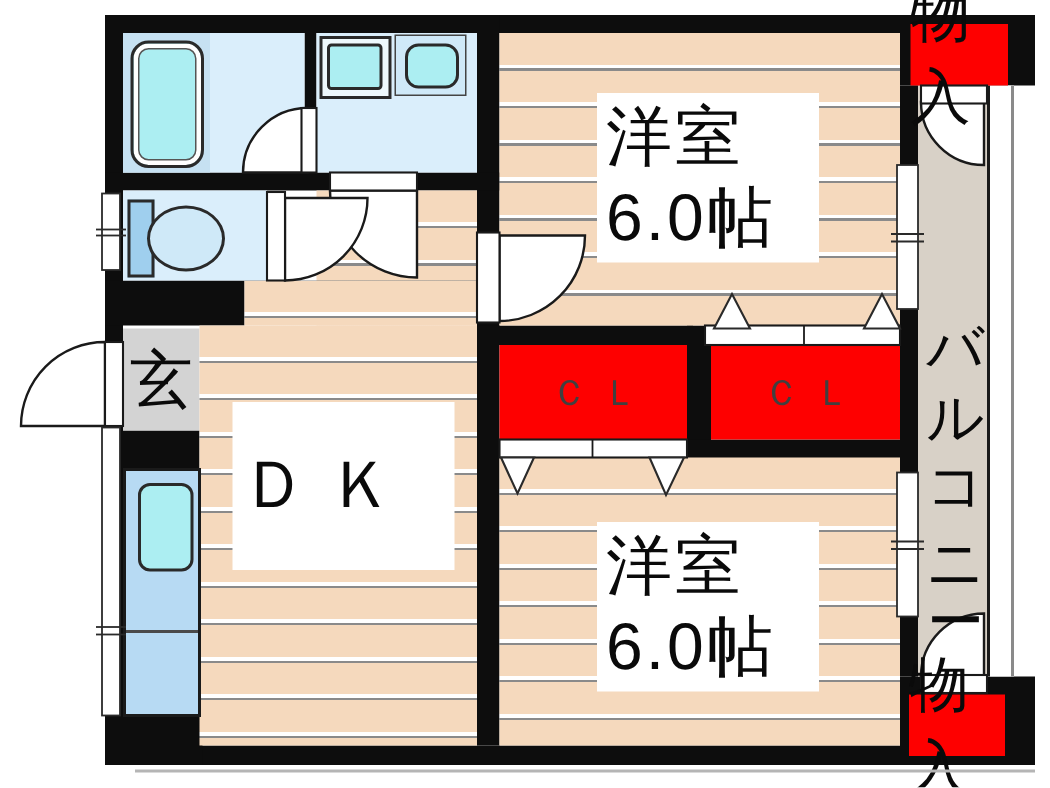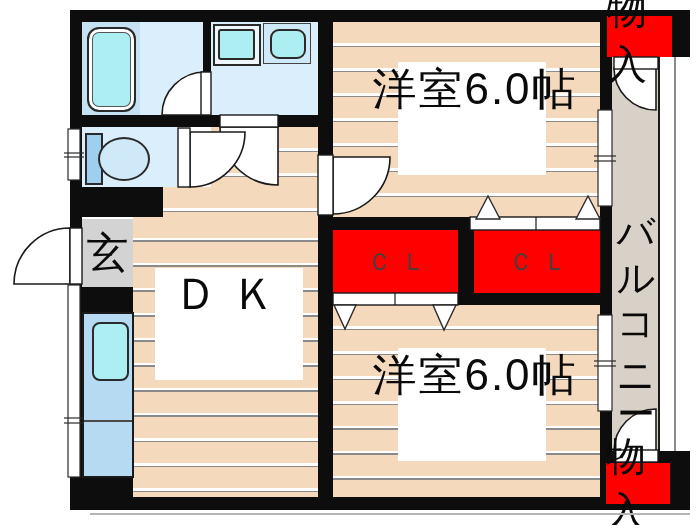--- a/index.html
+++ b/index.html
@@ -5,21 +5,21 @@
   html,body{margin:0;padding:0;background:#fff;}
   body{font-family:"Liberation Sans","DejaVu Sans",sans-serif;}
   #stage{position:relative;width:700px;height:525px;background:#ffffff;overflow:hidden;}
   .abs{position:absolute;}
   .wall{position:absolute;background:#0d0d0d;}
   .wood{position:absolute;background:repeating-linear-gradient(to bottom,
         #f5d9bd 0px,#f5d9bd 21px,#ffffff 21px,#ffffff 23.5px,#8a8a8a 23.5px,#8a8a8a 25px);}
   .blue{position:absolute;background:#daeefb;}
   .red{position:absolute;background:#fe0000;}
   .labelbox{position:absolute;background:#ffffff;color:#0a0a0a;
-            display:flex;flex-direction:row;justify-content:center;padding-left:6px;}
+            display:flex;flex-direction:column;justify-content:center;padding-left:6px;}
   .labelbox .ln{font-size:44px;line-height:1.22;white-space:nowrap;letter-spacing:2px;}
   .cl-text{position:absolute;color:#404040;font-size:24px;letter-spacing:10px;
            display:flex;align-items:center;justify-content:center;}
   .mono-red{position:absolute;color:#0a0a0a;font-size:40px;display:flex;align-items:center;justify-content:center;}
   svg{position:absolute;left:0;top:0;}
 </style>
 </head>
 <body>
 
 <div id="stage">
@@ -122,21 +122,21 @@
   </svg>
 
   <div class="labelbox" style="left:398px;top:62px;width:142px;height:113px;">
     <div class="ln">洋室</div>
     <div class="ln">6.0帖</div>
   </div>
   <div class="labelbox" style="left:398px;top:348px;width:142px;height:113px;">
     <div class="ln">洋室</div>
     <div class="ln">6.0帖</div>
   </div>
-  <div class="labelbox" style="left:155px;top:268px;width:142px;height:112px;font-family:Liberation Serif, serif;">
+  <div class="labelbox" style="left:155px;top:268px;width:142px;height:112px;">
     <div class="ln" style="letter-spacing:14px;">ＤＫ</div>
   </div>
 
   <div class="cl-text" style="left:333px;top:230px;width:125px;height:63px;padding-left:6px;">ＣＬ</div>
   <div class="cl-text" style="left:474px;top:230px;width:126px;height:63px;padding-left:6px;">ＣＬ</div>
 
   <div class="mono-red" style="left:607px;top:16px;width:65px;height:41px;">物入</div>
   <div class="mono-red" style="left:606px;top:463px;width:64px;height:41px;">物入</div>
 
   <div class="abs" style="left:82px;top:219px;width:51px;height:68px;display:flex;align-items:center;justify-content:center;font-size:42px;color:#0a0a0a;">玄</div>

